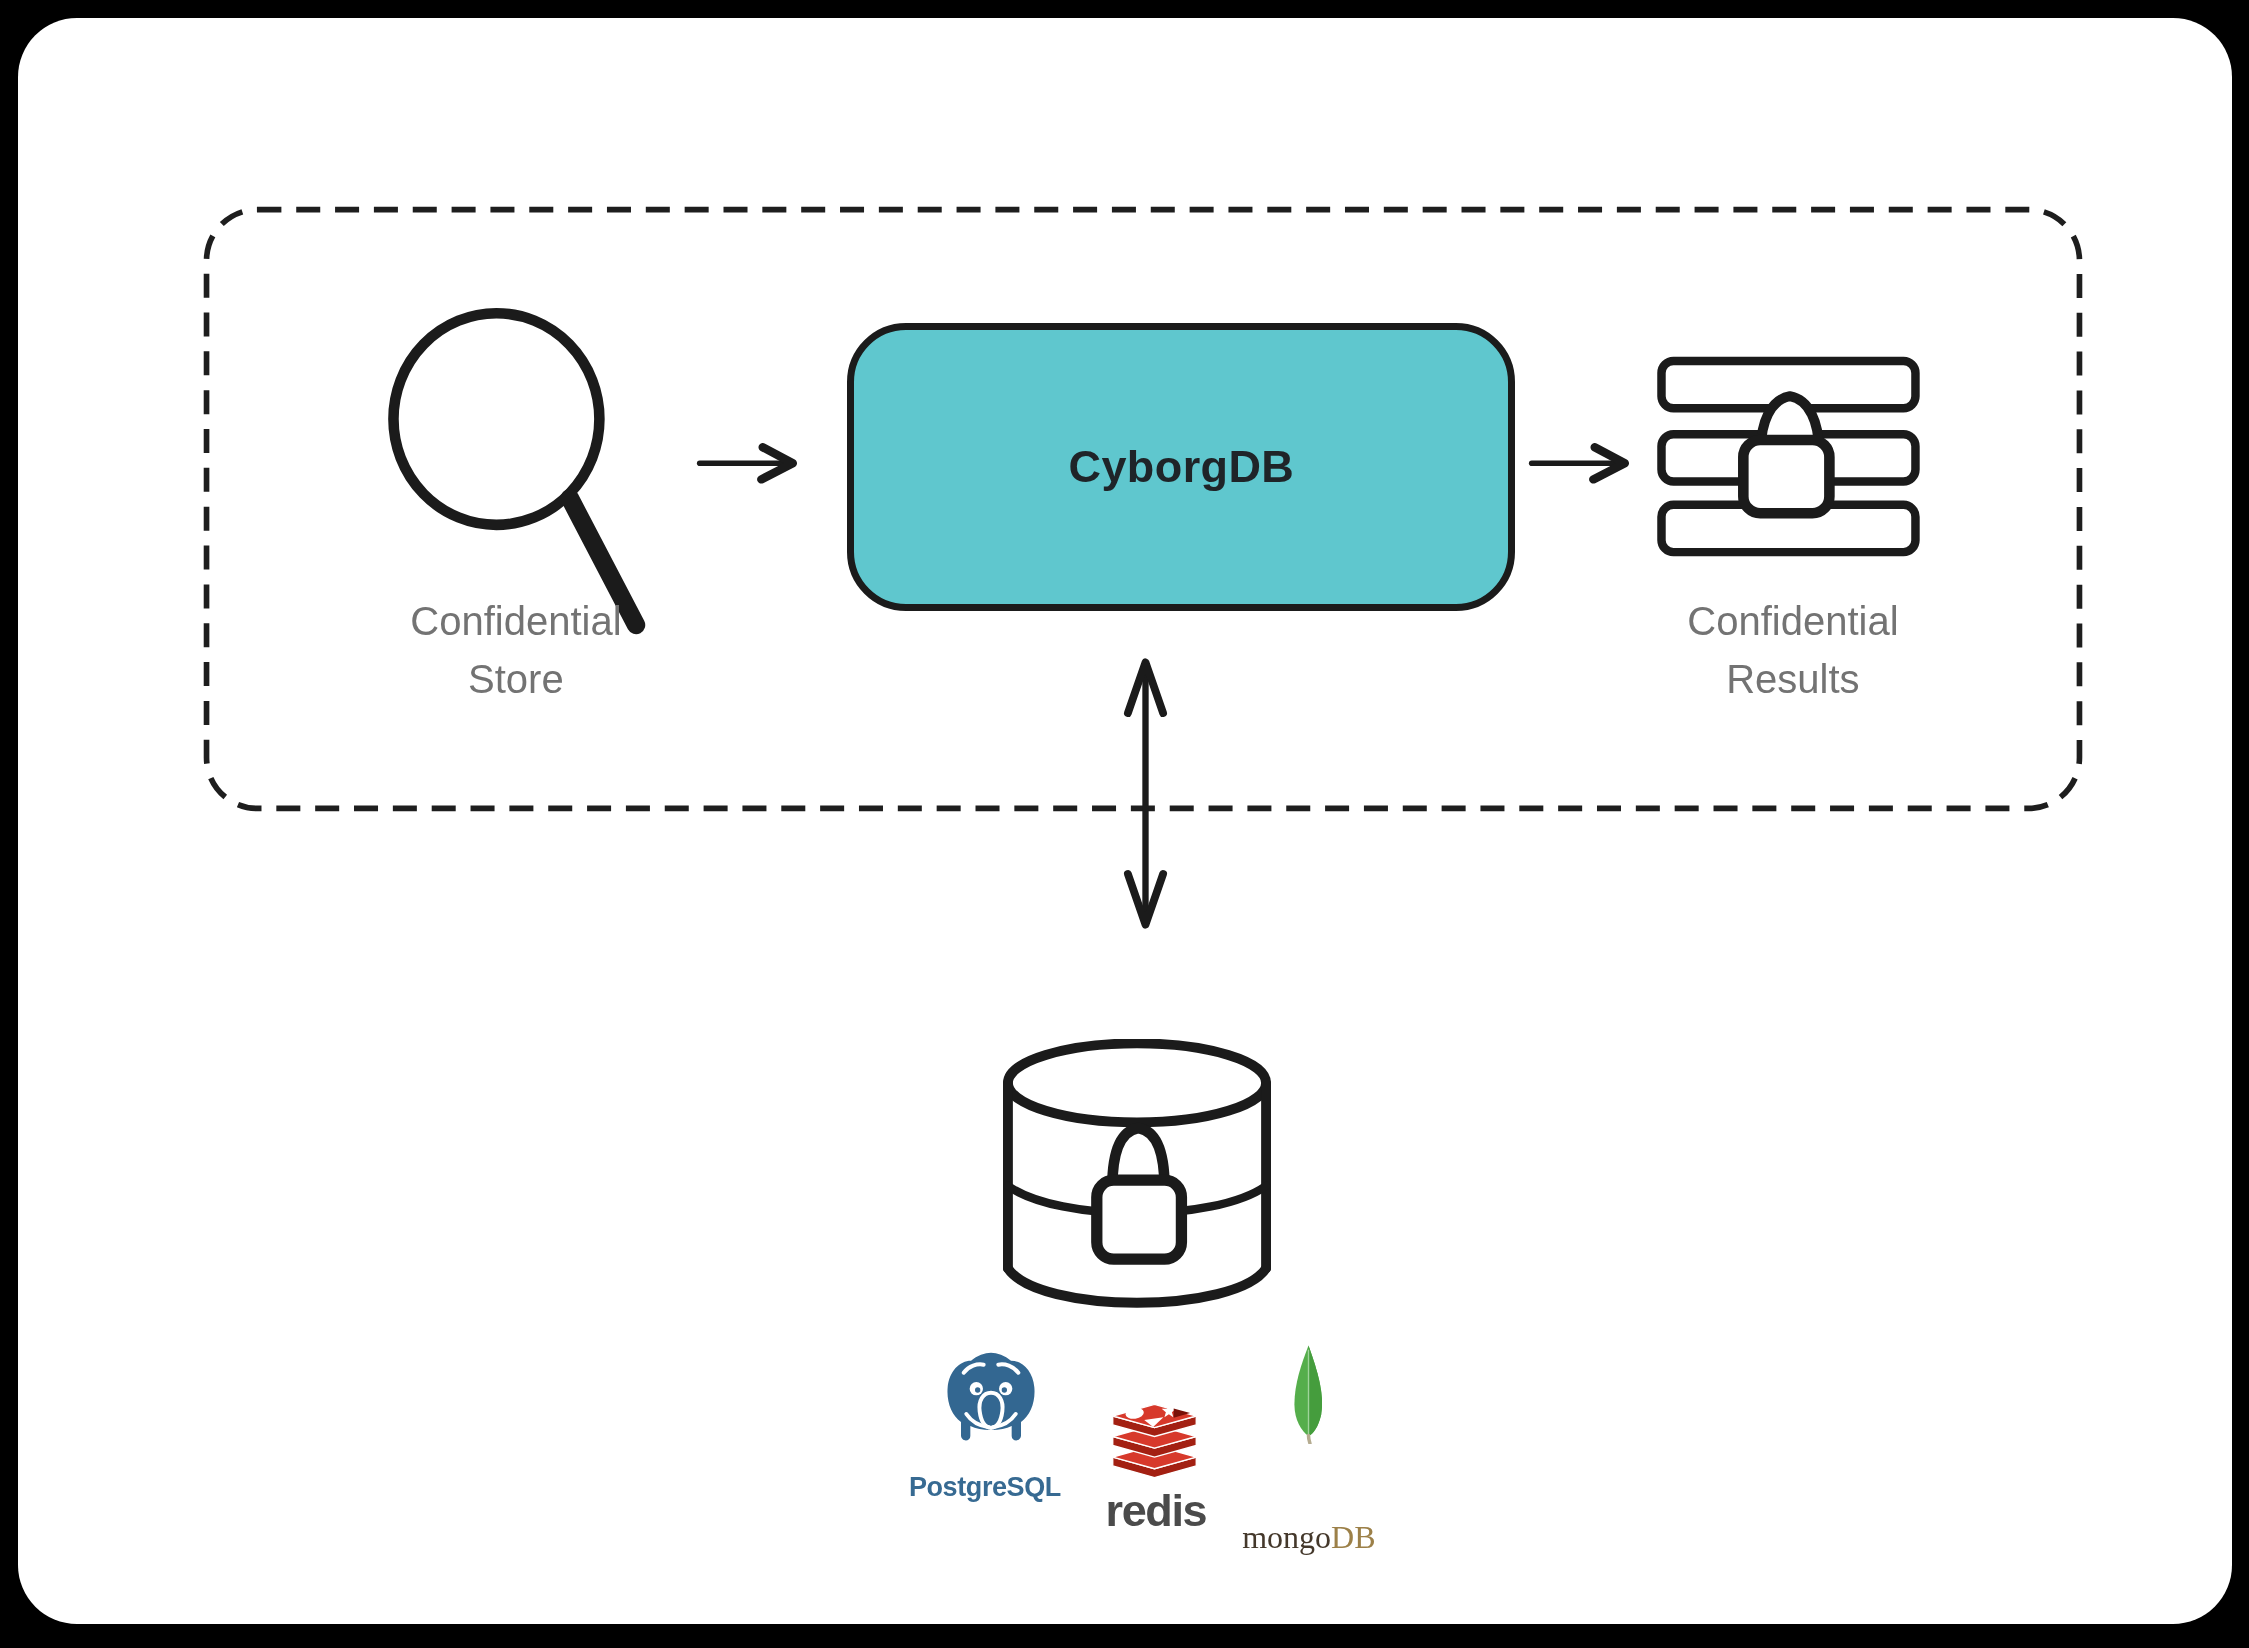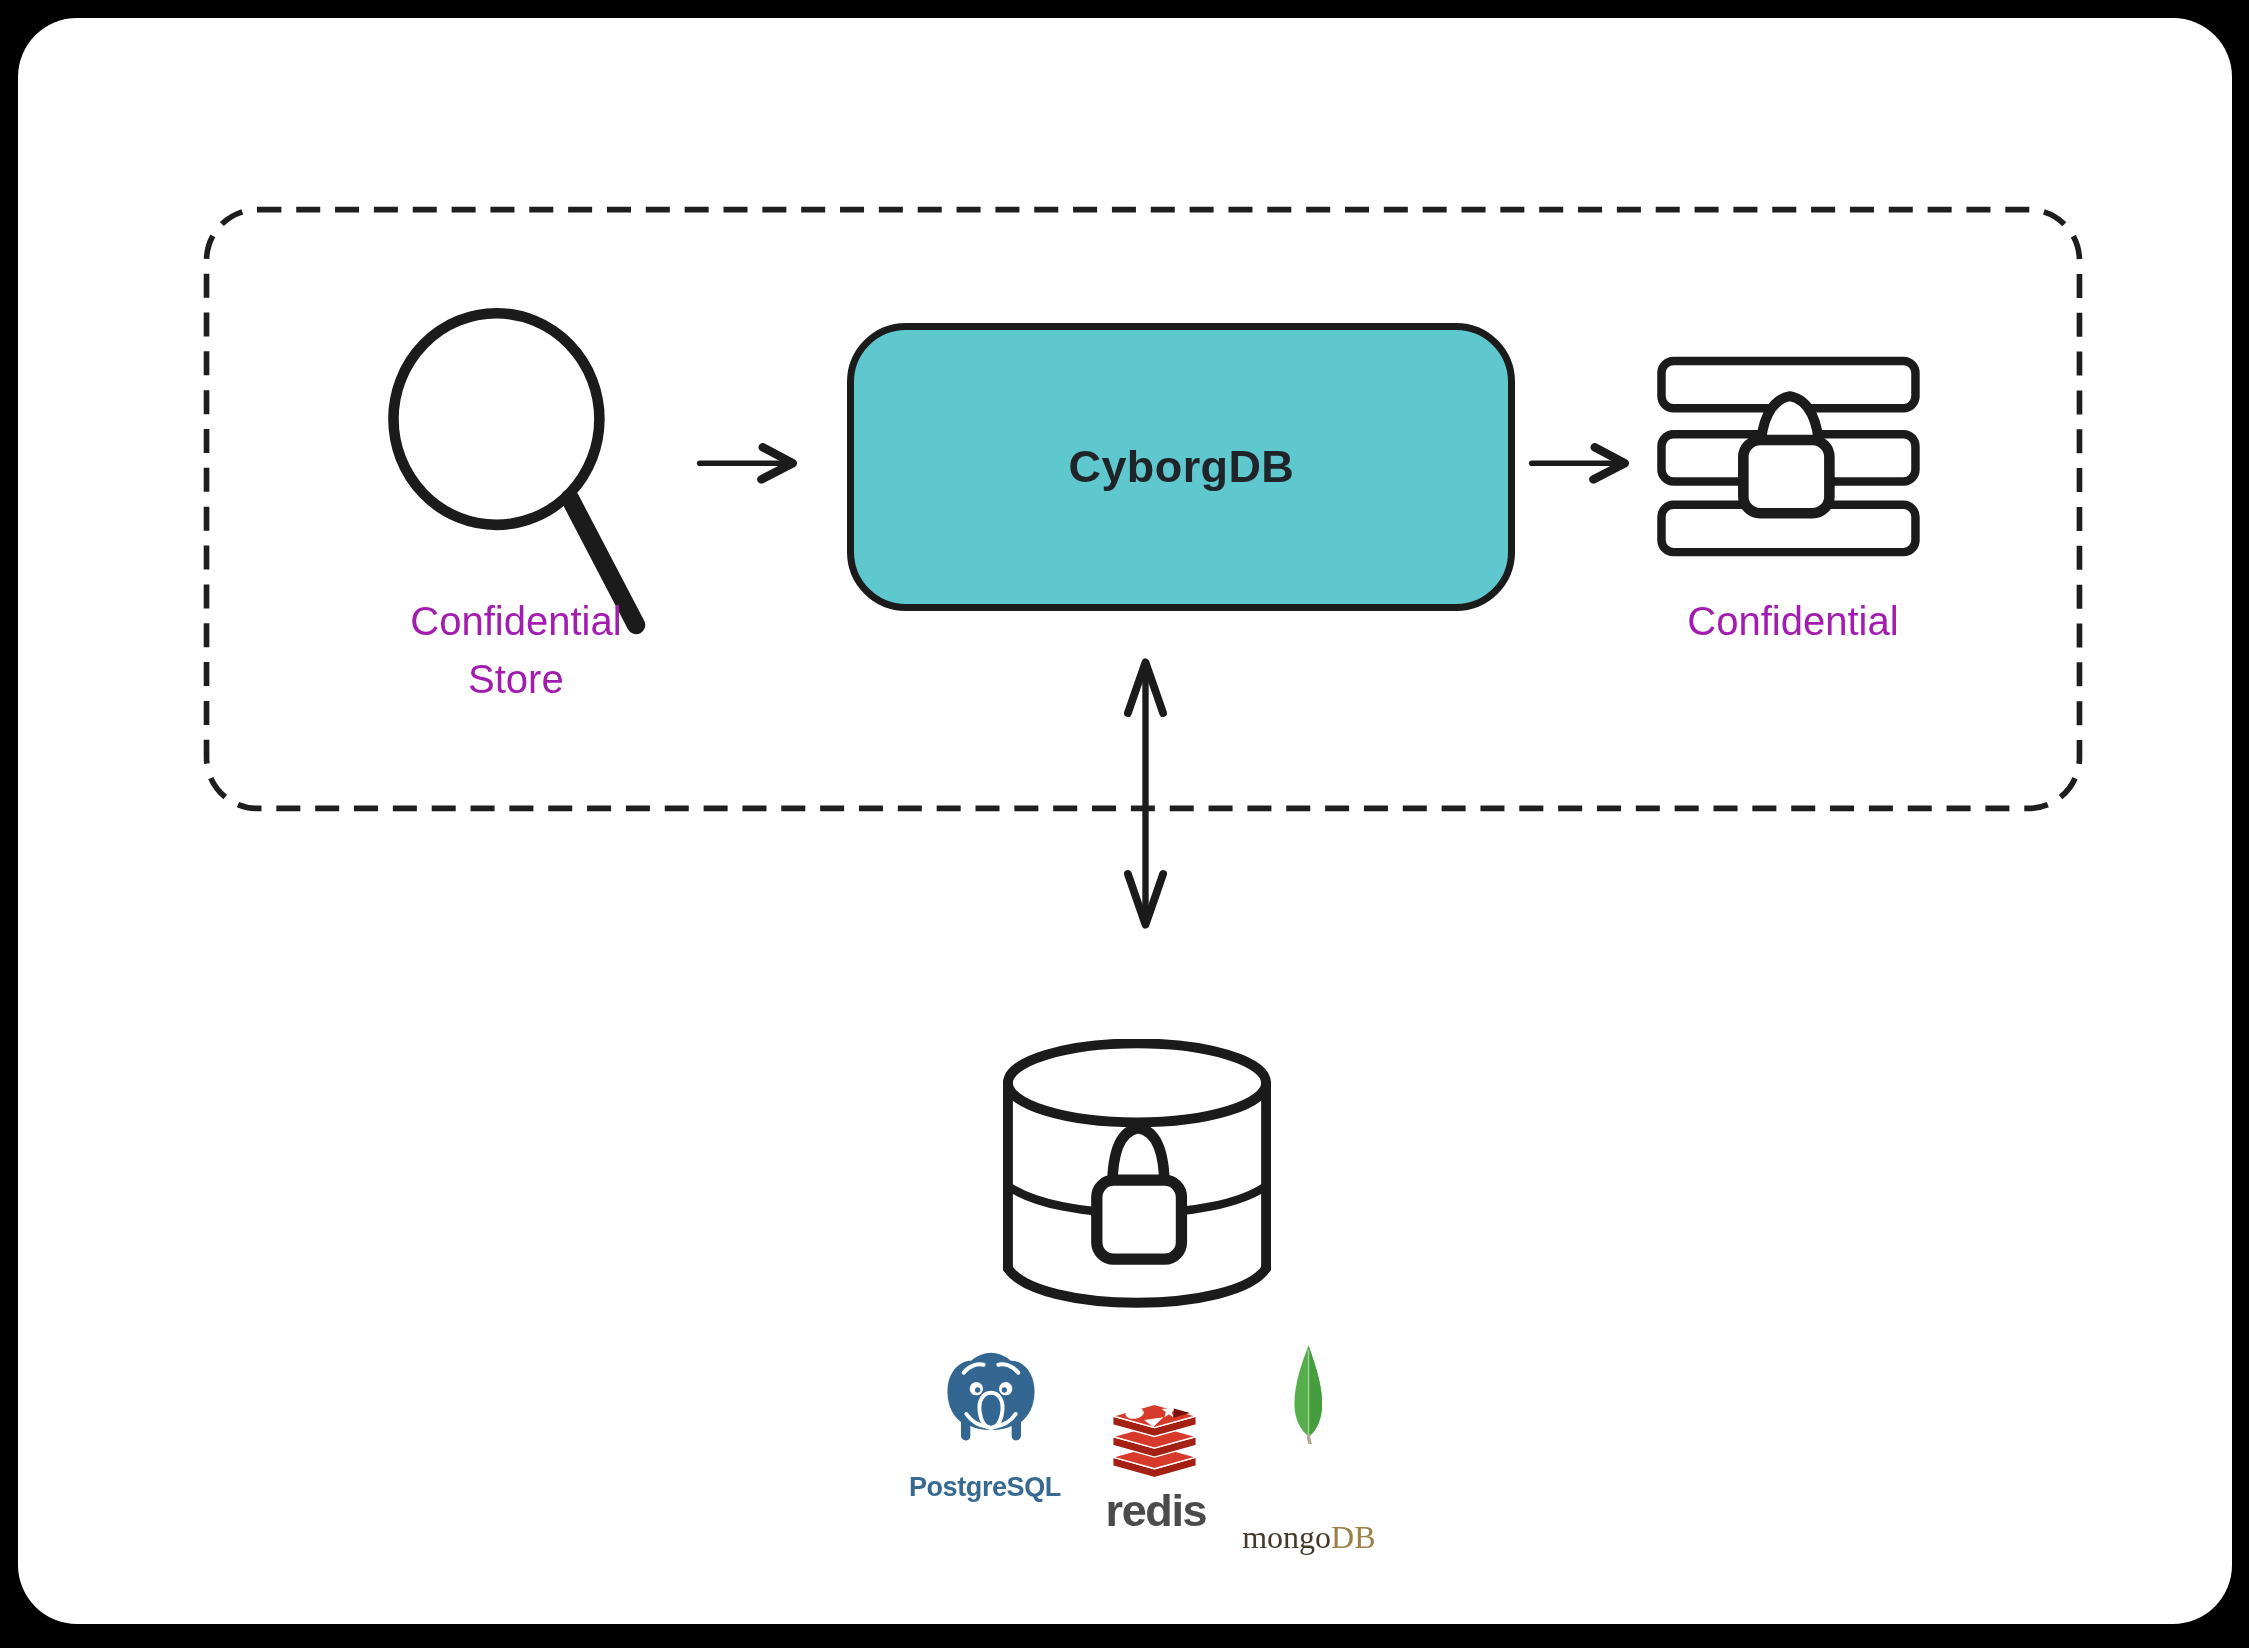--- a/index.html
+++ b/index.html
@@ -19,21 +19,21 @@
   .abs{position:absolute;}
   .title{
     left:225px;top:113px;
     font-size:40px;font-weight:bold;
     color:#1d1d1d;letter-spacing:0.7px;
     white-space:nowrap;
   }
   .node-label{
     text-align:center;
     font-size:40px;line-height:58px;
-    color:#a21caf;
+    color:#737373;
     font-weight:500;
   }
   .cyborg-box{
     left:829px;top:305px;width:668px;height:288px;
     background:#5fc7ce;
     border:7px solid #1b1b1b;
     border-radius:59px;
     box-sizing:border-box;
     display:flex;align-items:center;justify-content:center;
   }
@@ -104,20 +104,21 @@
       <rect x="6" y="211" width="360" height="67" rx="17" fill="#fff" stroke="#1b1b1b" stroke-width="12"></rect>
     </g>
     <g>
       <path d="M147 132 C147 95 160 62 188 57 C216 62 229 95 229 132" fill="#fff" stroke="#1b1b1b" stroke-width="14"></path>
       <rect x="122" y="119" width="122" height="104" rx="24" fill="#fff" stroke="#1b1b1b" stroke-width="15"></rect>
     </g>
   </svg>
 
   <div class="abs node-label" style="left:1598px;top:574px;width:353px;">
     <div>Confidential</div>
+    <div>Results</div>
   </div>
 
   <svg class="abs" style="left:1100px;top:637px;" width="55" height="277" viewBox="0 0 78 392">
     <path d="M39 14 V378" stroke="#1b1b1b" stroke-width="9" stroke-linecap="round" fill="none"></path>
     <path d="M14 82 L39 10 L64 82" stroke="#1b1b1b" stroke-width="11" stroke-linecap="round" stroke-linejoin="round" fill="none"></path>
     <path d="M14 310 L39 382 L64 310" stroke="#1b1b1b" stroke-width="11" stroke-linecap="round" stroke-linejoin="round" fill="none"></path>
   </svg>
 
 
   <svg class="abs" style="left:985px;top:1021px;" width="268" height="281" viewBox="0 0 380 398">

